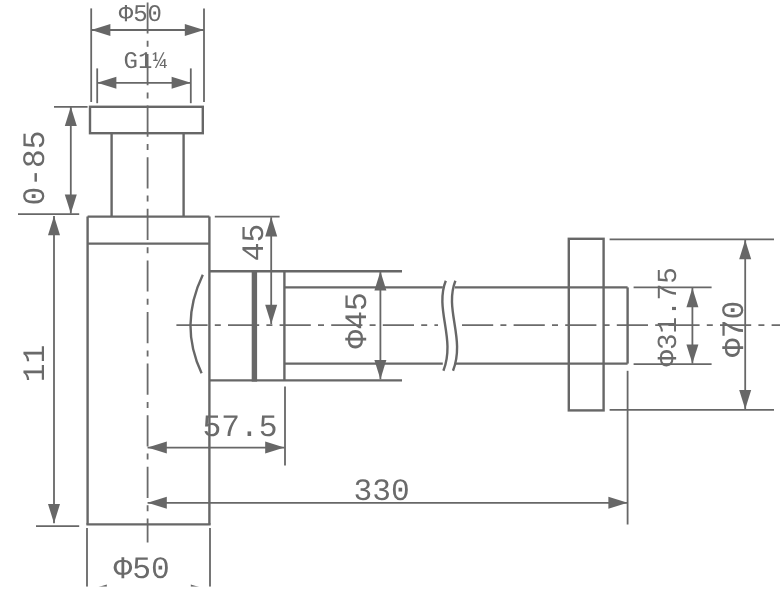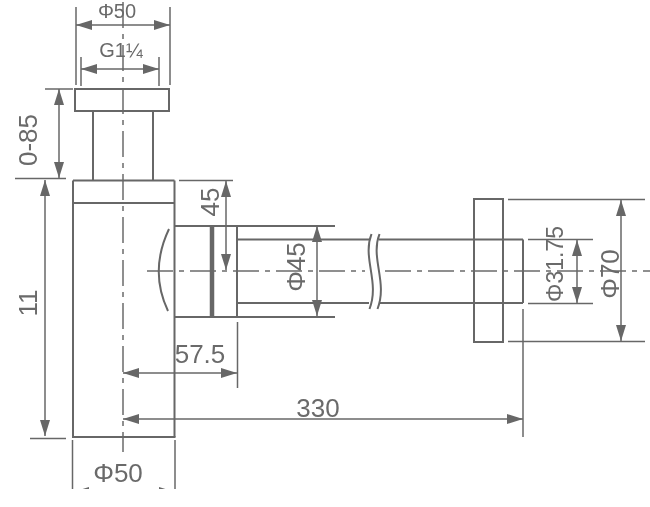--- a/index.html
+++ b/index.html
@@ -1,17 +1,17 @@
 <!DOCTYPE html>
 <html><head>
 <meta charset="utf-8">
 <style>
   html,body{margin:0;padding:0;background:#ffffff;}
   .stage{position:relative;width:650px;height:489px;background:#ffffff;overflow:hidden;
-         font-family:Liberation Sans, sans-serif;}
+         font-family:Liberation Mono, monospace;}
   svg{display:block}
   .ol{stroke:#676767;stroke-width:2;fill:none;stroke-linecap:butt;}
   .thick{stroke:#676767;stroke-width:4.5;fill:none;}
   .dl{stroke:#676767;stroke-width:1.5;fill:none;}
   .cl{stroke:#6b6b6b;stroke-width:1.5;fill:none;stroke-dasharray:26 6 5 6;}
   .ar{fill:#676767;stroke:none;}
   .lbl{fill:#6a6a6a;}
   .t26{font-size:26px;}
   .t23{font-size:23px;}
   .t20{font-size:20px;}

